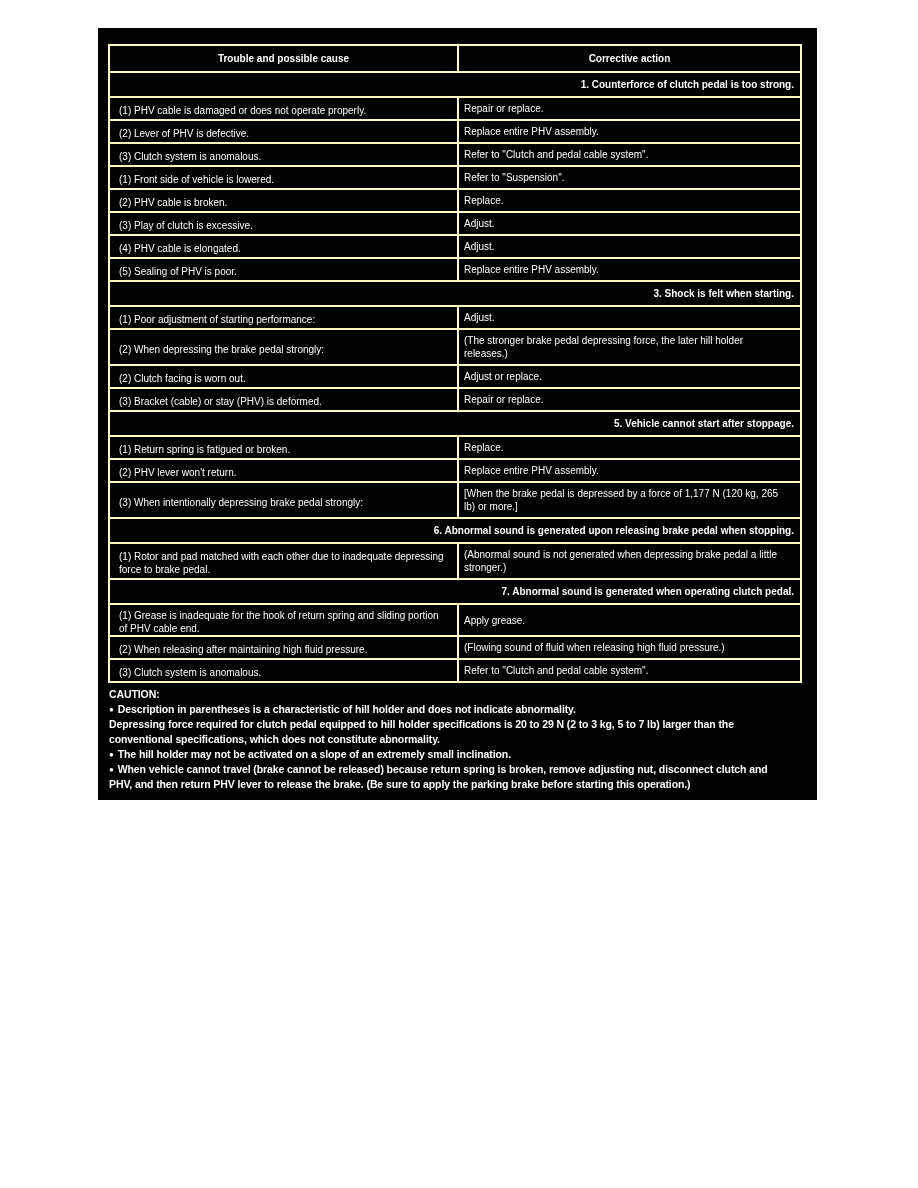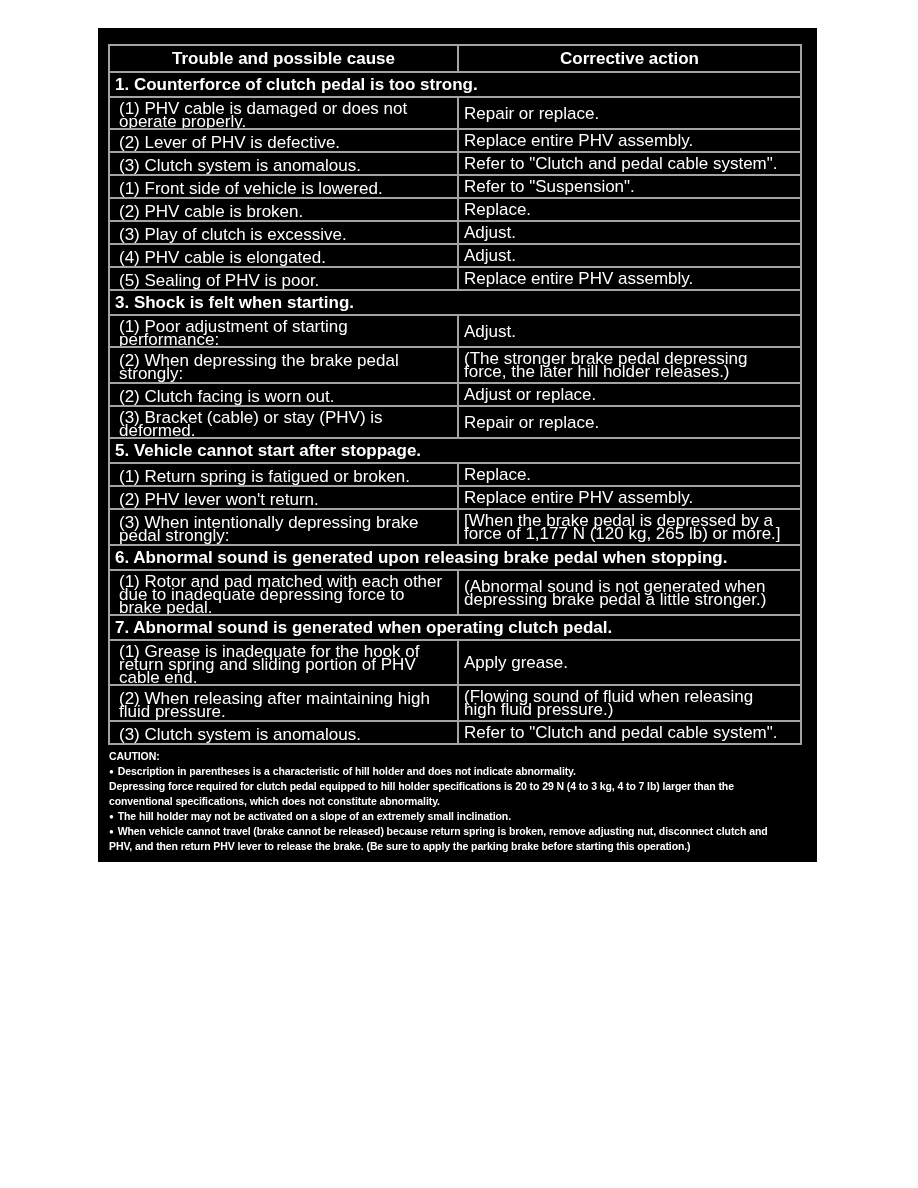--- a/index.html
+++ b/index.html
@@ -28,35 +28,36 @@
     padding: 16px 9px 8px 10px;
   }
   table.trouble-table {
     border-collapse: collapse;
     width: 692px;
     table-layout: fixed;
     background: #000000;
   }
   table.trouble-table th,
   table.trouble-table td {
-    border: 2px solid #a3a3a3;
+    border: 2px solid #fef9c3;
     color: #ffffff;
-    font-size: 17px;
+    font-size: 10px;
     line-height: 13px;
     vertical-align: middle;
     overflow: hidden;
   }
   table.trouble-table th {
     font-weight: bold;
     text-align: center;
     padding: 6px 4px;
   }
   td.section-title {
     font-weight: bold;
     padding: 5px 6px 5px 5px;
+    text-align: right;
   }
   td.cause-cell {
     padding: 4px 8px 0 9px;
   }
   td.action-cell {
     padding: 4px 18px 4px 5px;
   }
   col.c1 { width: 349px; }
   col.c2 { width: 343px; }
   .caution {
@@ -185,20 +186,20 @@
             <td class="cause-cell">(3) Clutch system is anomalous.</td>
             <td class="action-cell">Refer to "Clutch and pedal cable system".</td>
           </tr>
         </tbody>
     </table>
 
     <div class="caution">
       <div class="caution-label">CAUTION:</div>
       <div id="caution-notes">
           <div class="caution-note"><span class="bullet">●</span><span>Description in parentheses is a characteristic of hill holder and does not indicate abnormality.</span></div>
-          <div class="caution-note"><span>Depressing force required for clutch pedal equipped to hill holder specifications is 20 to 29 N (4 to 3 kg, 4 to 7 lb) larger than the conventional specifications, which does not constitute abnormality.</span></div>
+          <div class="caution-note"><span>Depressing force required for clutch pedal equipped to hill holder specifications is 20 to 29 N (2 to 3 kg, 5 to 7 lb) larger than the conventional specifications, which does not constitute abnormality.</span></div>
           <div class="caution-note"><span class="bullet">●</span><span>The hill holder may not be activated on a slope of an extremely small inclination.</span></div>
           <div class="caution-note"><span class="bullet">●</span><span>When vehicle cannot travel (brake cannot be released) because return spring is broken, remove adjusting nut, disconnect clutch and PHV, and then return PHV lever to release the brake. (Be sure to apply the parking brake before starting this operation.)</span></div>
         </div>
     </div>
 
   </div>
 </div>
 
 </body></html>

